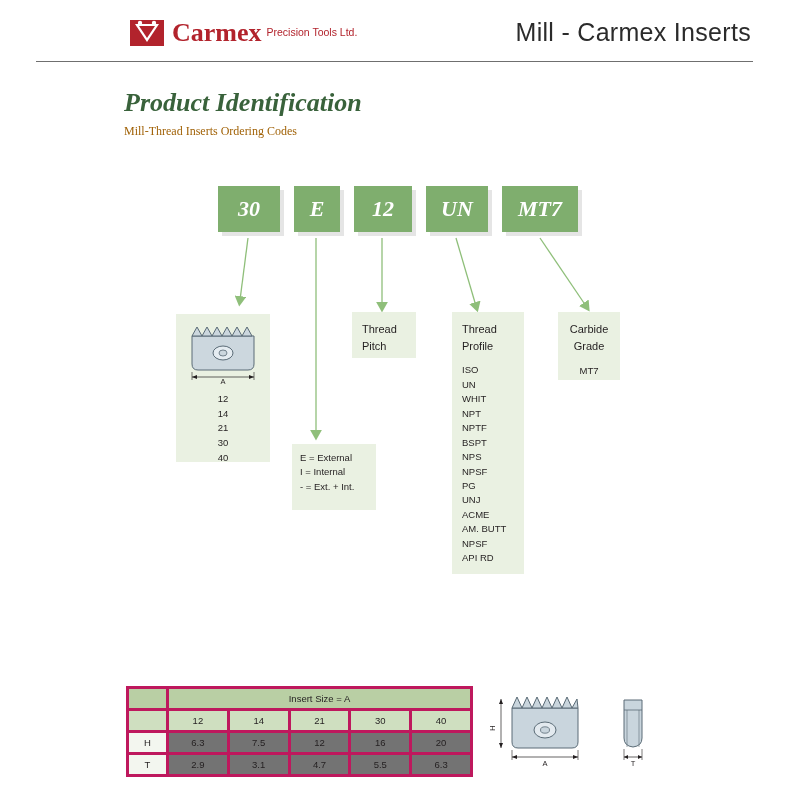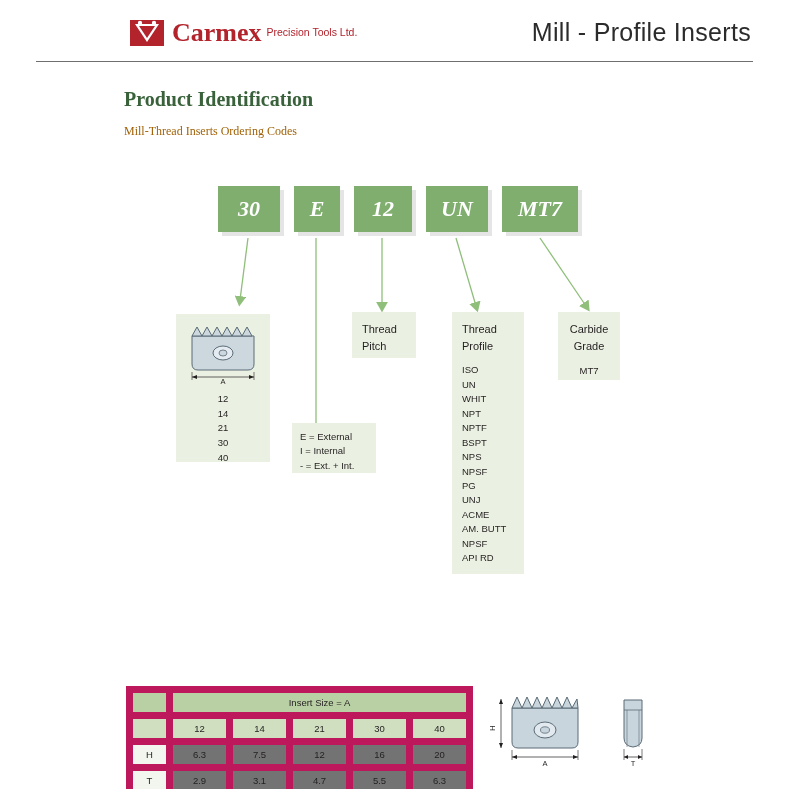--- a/index.html
+++ b/index.html
@@ -45,22 +45,22 @@
     position: absolute; right: 38px; top: 18px;
     font-size: 25px; color: #2b2b2b;
     font-family: "Liberation Sans", sans-serif;
     letter-spacing: 0.3px;
   }
 
   
   #title-main {
     position: absolute; left: 124px; top: 88px;
     font-family: "Liberation Serif", serif;
-    font-weight: bold;
-    font-size: 20px; color: #39623b;
+    font-style: italic; font-weight: bold;
+    font-size: 26px; color: #39623b;
   }
   #title-sub {
     position: absolute; left: 124px; top: 124px;
     font-family: "Liberation Serif", serif;
     font-size: 12px; color: #a16207;
   }
 
   
   .code-box {
     position: absolute;
@@ -97,21 +97,21 @@
 
   
   #size-table {
     position: absolute; left: 126px; top: 686px;
     width: 347px;
     border-collapse: collapse;
     font-size: 9.5px;
     text-align: center;
   }
   #size-table td, #size-table th {
-    border: 7px solid #be185d;
+    border: 3px solid #be185d;
     padding: 4px 12px;
     font-weight: normal;
   }
   .th-green { background:#b9cfa4; }
   .th-green-light { background:#cfdfc0; }
   .td-white { background:#737373; }
   .td-label { background:#f3f6ef; width: 40px; }
 
   .fig-label { font-size: 7.5px; fill: #231f20; font-family:"Liberation Sans", sans-serif;}
 </style>
@@ -125,21 +125,21 @@
         <rect x="0" y="2" width="34" height="26" fill="#b2232c"></rect>
         <polygon points="5,6 17,24 29,6" fill="#ffffff"></polygon>
         <polygon points="9,8 17,20 25,8" fill="#b2232c"></polygon>
         <circle cx="10" cy="5" r="2.2" fill="#ffffff"></circle>
         <circle cx="24" cy="5" r="2.2" fill="#ffffff"></circle>
       </svg>
     </div>
     <div id="logo-text">Carmex</div>
     <div id="logo-sub">Precision Tools Ltd.</div>
   </div>
-  <div id="header-title">Mill - Profile Inserts</div>
+  <div id="header-title">Mill - Carmex Inserts</div>
   <div id="header-rule"></div>
 </div>
 
 <div id="title-main">Product Identification</div>
 <div id="title-sub">Mill-Thread Inserts Ordering Codes</div>
 
 <div class="code-box" style="left:218px; top:186px; width:62px; height:46px;">30</div>
 <div class="code-box" style="left:294px; top:186px; width:46px; height:46px;">E</div>
 <div class="code-box" style="left:354px; top:186px; width:58px; height:46px;">12</div>
 <div class="code-box" style="left:426px; top:186px; width:62px; height:46px;">UN</div>
@@ -184,21 +184,21 @@
   </div>
   <div style="position:absolute; left:0; top:78px; width:94px; text-align:center; line-height:1.55;">
     <div class="list-line">12</div>
     <div class="list-line">14</div>
     <div class="list-line">21</div>
     <div class="list-line">30</div>
     <div class="list-line">40</div>
   </div>
 </div>
 
-<div class="info-box" style="left:292px; top:423px; width:84px; height:50px;">
+<div class="info-box" style="left:292px; top:444px; width:84px; height:66px;">
   <div class="info-inner" style="padding:7px 8px; line-height:1.5;">
     <div class="list-line">E = External</div>
     <div class="list-line">I  = Internal</div>
     <div class="list-line">-  = Ext. + Int.</div>
   </div>
 </div>
 
 <div class="info-box" style="left:352px; top:312px; width:64px; height:46px;">
   <div class="info-inner" style="padding:9px 10px; line-height:1.5;">
     <div class="ib-title">Thread</div>

